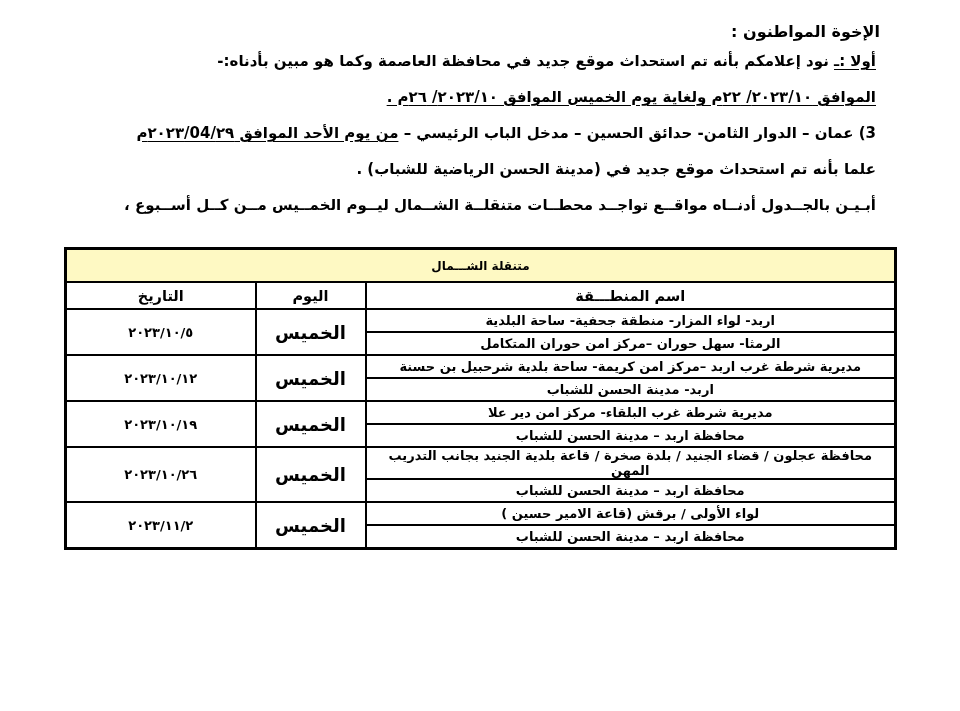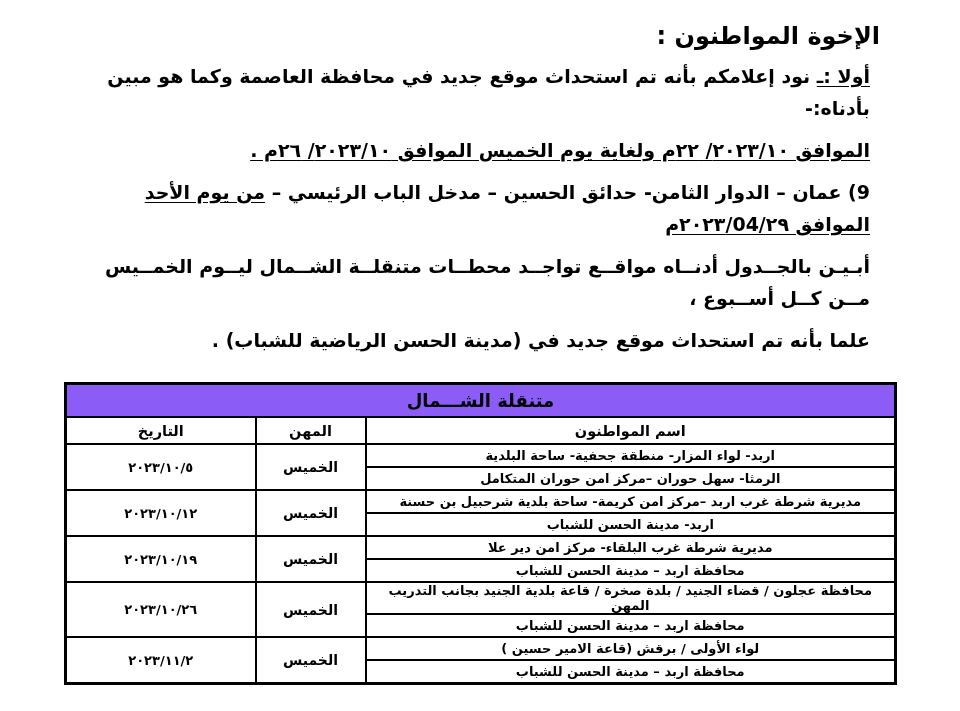--- a/index.html
+++ b/index.html
@@ -4,22 +4,22 @@
 <style>
   html,body{margin:0;padding:0;background:#ffffff;}
   body{
     width:960px;height:711px;overflow:hidden;
     font-family:"DejaVu Sans",sans-serif;
     color:#000;direction:rtl;
   }
   .doc{padding:22px 80px 0 56px;}
   .b{font-weight:bold;}
   .u{text-decoration:underline;text-underline-offset:3px;}
-  .title{font-size:24px;font-weight:bold;margin:0 0 0 0;}
-  p.line{margin:10px;font-size:19px;font-weight:bold;line-height:32px;}
+  .title{font-size:16px;font-weight:bold;margin:0 0 0 0;}
+  p.line{margin:4px;font-size:15px;font-weight:bold;line-height:32px;}
   .mt4{margin-top:4px;}
   .mt8{margin-top:8px;}
   .mt14{margin-top:14px;}
   .ind1{margin-right:66px;}
   .ind2{margin-right:176px;}
   .ltrnum{direction:ltr;unicode-bidi:isolate;}
   
   table.sched{
     border-collapse:collapse;
     width:832px;
@@ -27,66 +27,66 @@
     table-layout:fixed;
   }
   table.sched td{
     border:2px solid #000;
     text-align:center;vertical-align:middle;
     font-weight:bold;
     padding:0 4px;
   }
   td.t-title{
     border:3px solid #000;
-    background:#8b5cf6;
-    font-size:18px;height:31px;
+    background:#fef9c3;
+    font-size:12px;height:31px;
   }
   td.t-head{font-size:14.5px;height:25px;}
   td.t-cell{font-size:13px;height:21px;}
   td.t-date{font-size:13px;margin-top:25px;}
-  td.t-day{font-size:14px;margin-top:20px;}
+  td.t-day{font-size:18px;margin-top:20px;}
   tr.grp td{border-top:2px solid #000;}
   td.sub{border-top:1px solid #000 !important;}
   table.sched{border:3px solid #000;}
   col.c-area{width:530px;}
   col.c-day{width:110px;}
   col.c-date{width:190px;}
 </style>
 </head>
 <body>
 
 <div class="doc">
 
   <div class="title">الإخوة المواطنون :</div>
 
   <p class="line"><span class="u b">أولا :ـ</span><span> نود إعلامكم بأنه تم استحداث موقع جديد في محافظة العاصمة  وكما هو مبين بأدناه:-</span></p>
 
 
   <p class="line ind1"><span class="u"><span>الموافق  </span><span class="ltrnum" dir="ltr">٢٠٢٣/١٠/ ٢٢</span><span>م ولغاية يوم الخميس الموافق </span><span class="ltrnum" dir="ltr">٢٠٢٣/١٠/ ٢٦</span><span>م .</span></span></p>
 
-  <p class="line mt8"><span>9) عمان – الدوار الثامن- حدائق الحسين – مدخل الباب الرئيسي – </span><span class="u"><span>من يوم الأحد الموافق  </span><span class="ltrnum" dir="ltr">٢٠٢٣/04/٢٩</span><span>م</span></span></p>
+  <p class="line mt8"><span>3) عمان – الدوار الثامن- حدائق الحسين – مدخل الباب الرئيسي – </span><span class="u"><span>من يوم الأحد الموافق  </span><span class="ltrnum" dir="ltr">٢٠٢٣/04/٢٩</span><span>م</span></span></p>
 
 
 
+  <p class="line">علما بأنه تم استحداث موقع جديد في (مدينة الحسن الرياضية للشباب) .</p>
   <p class="line">أبـيـن بالجــدول أدنــاه مواقــع تواجــد محطــات متنقلــة الشــمال ليــوم الخمــيس مــن كــل أســبوع ،</p>
-  <p class="line">علما بأنه تم استحداث موقع جديد في (مدينة الحسن الرياضية للشباب) .</p>
 
   <table class="sched">
     <colgroup>
         <col class="c-area">
         <col class="c-day">
         <col class="c-date">
       </colgroup>
     <tbody>
         <tr>
       <td class="t-title" colspan="3">متنقلة الشـــمال</td>
     </tr>
     <tr>
-      <td class="t-head">اسم المواطنون</td>
-      <td class="t-head">المهن</td>
+      <td class="t-head">اسم المنطـــقة</td>
+      <td class="t-head">اليوم</td>
       <td class="t-head">التاريخ</td>
     </tr>
 
     <tr class="grp">
       <td class="t-cell">اربد- لواء المزار- منطقة جحفية- ساحة البلدية</td>
       <td class="t-cell t-day" rowspan="2">الخميس</td>
       <td class="t-cell t-date" rowspan="2"><span class="ltrnum" dir="ltr">٢٠٢٣/١٠/٥</span></td>
     </tr>
     <tr>
       <td class="t-cell sub">الرمثا- سهل حوران –مركز امن حوران المتكامل</td>

